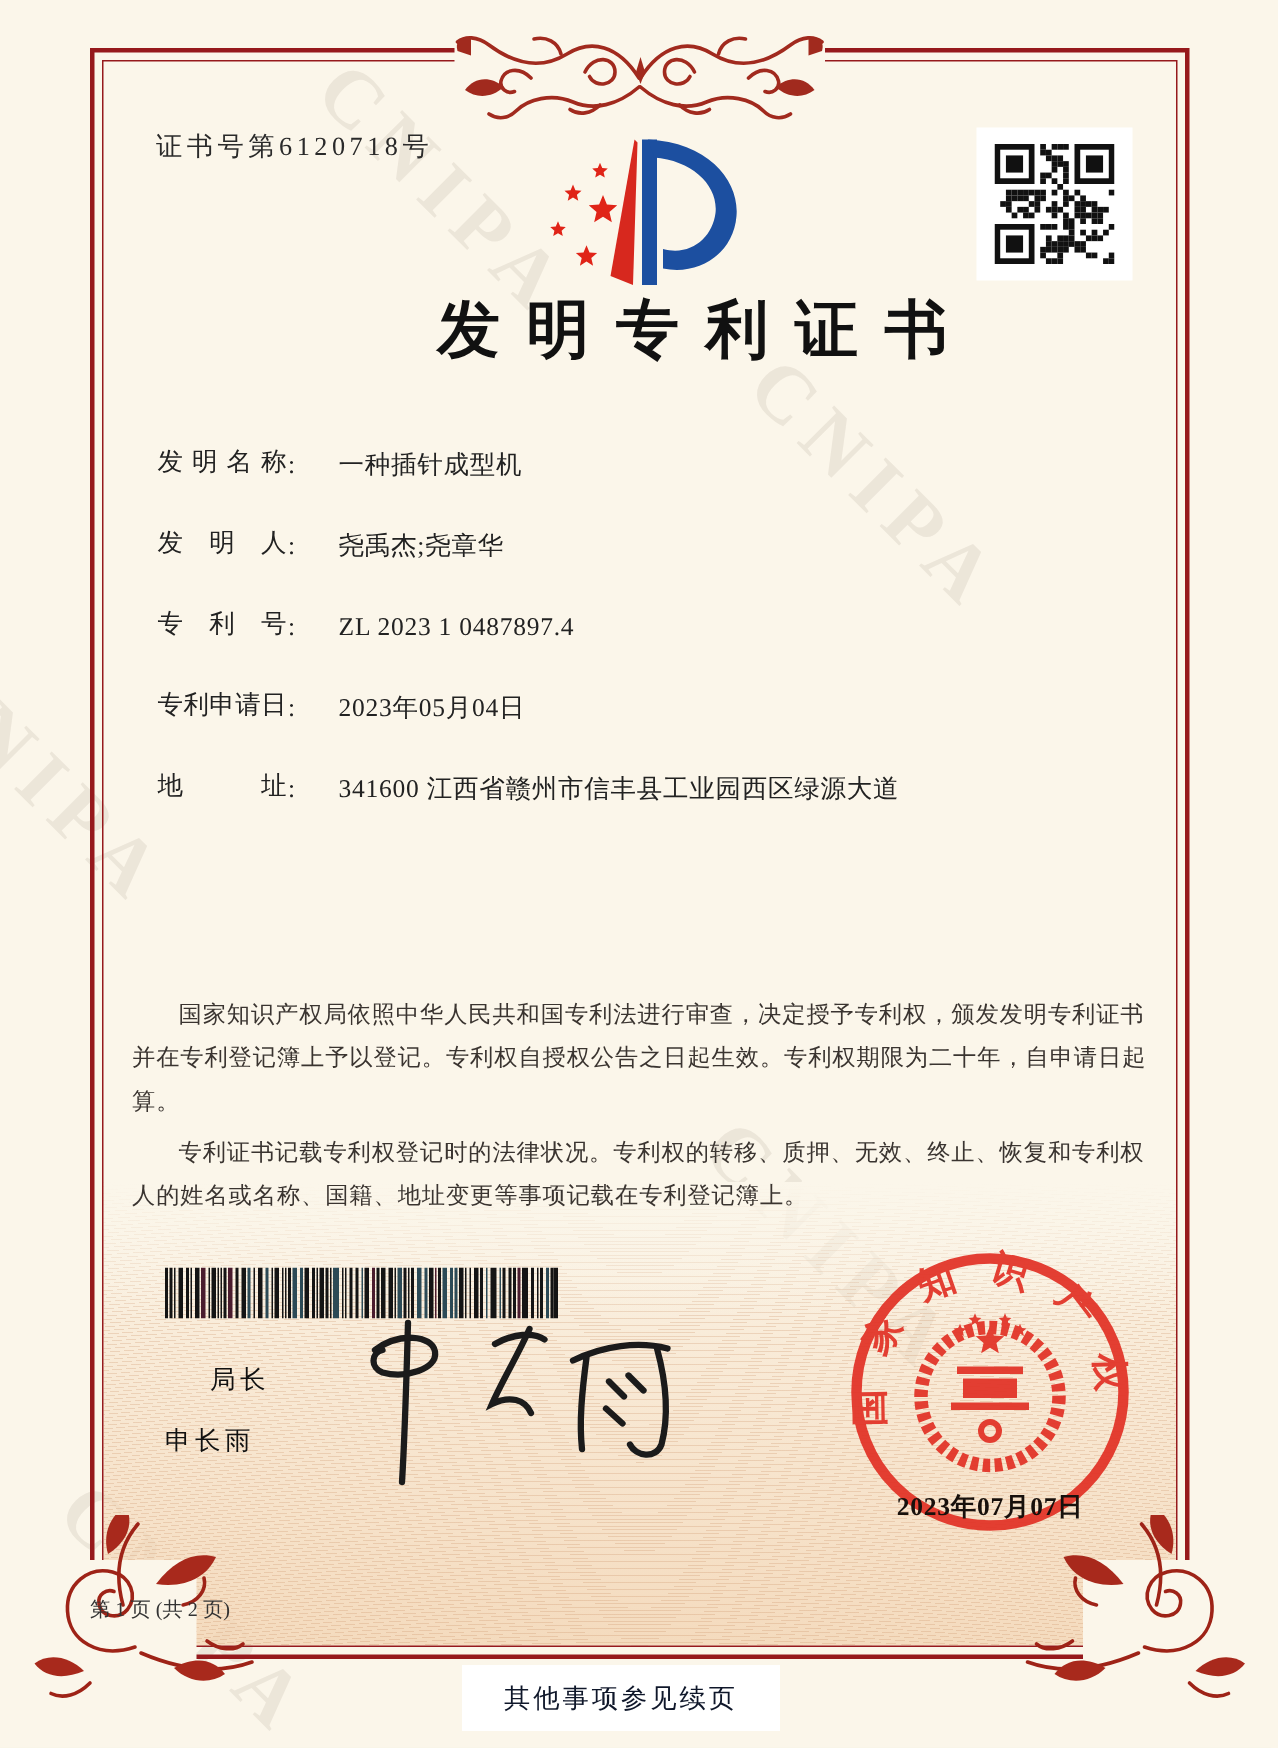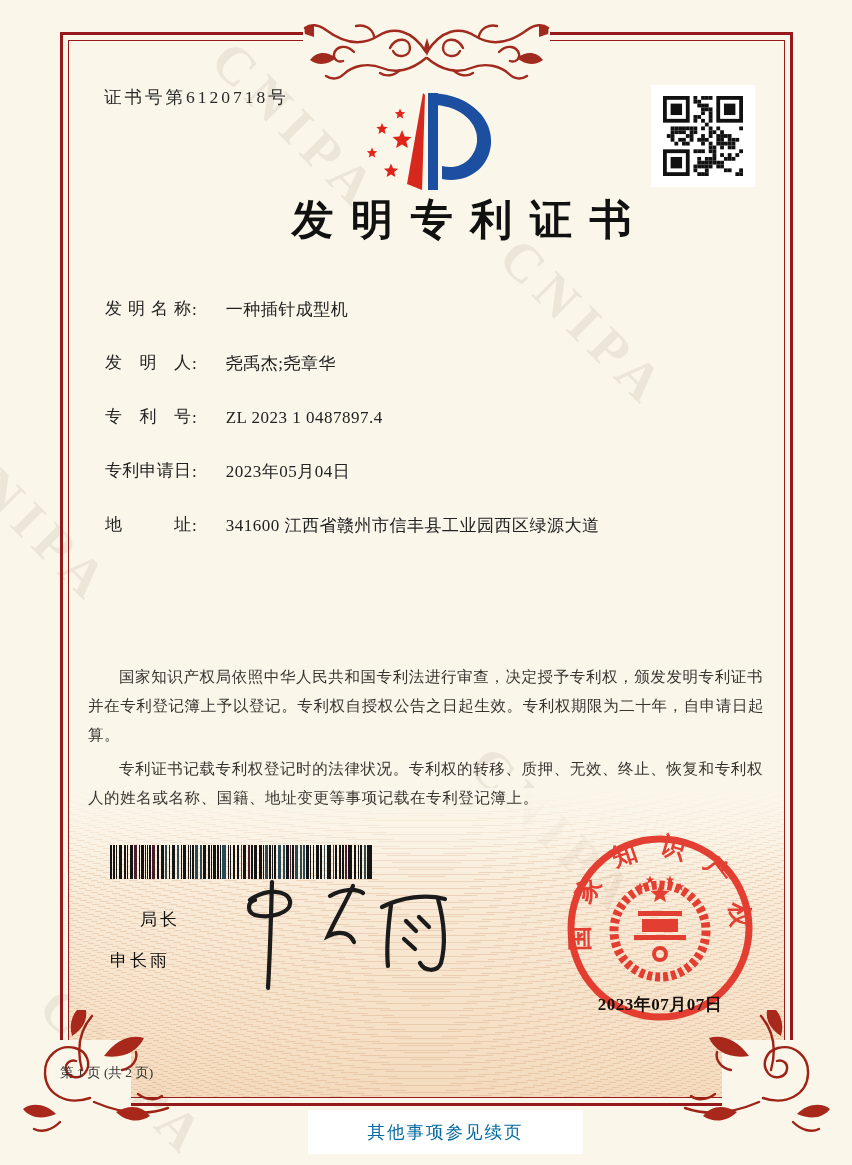--- a/index.html
+++ b/index.html
@@ -55,22 +55,22 @@
                 font-weight:500;color:#111;letter-spacing:3px;z-index:6;margin-left:30px;}
   .signer-name{position:absolute;left:110px;top:949px;font-family:"Liberation Sans",sans-serif;font-size:17px;
                font-weight:500;color:#111;letter-spacing:3px;z-index:6;}
   .signature{position:absolute;left:210px;top:876px;z-index:7;}
 
   .seal{position:absolute;left:563px;top:831px;width:194px;height:194px;z-index:7;opacity:0.93;}
   .seal-date{position:absolute;left:563px;top:993px;width:194px;text-align:center;font-size:17px;font-weight:bold;
              color:#17100c;letter-spacing:0.5px;z-index:8;}
 
   .page-num{position:absolute;left:60px;top:1064px;width:733px;font-size:13.5px;color:#333;z-index:6;}
-  .note-box{position:absolute;left:308px;top:1110px;width:275px;height:44px;background:#ffffff;z-index:6;
-            display:flex;align-items:center;justify-content:center;font-size:17.5px;color:#0369a1;letter-spacing:2px;}
+  .note-box{position:absolute;left:308px;top:1110px;width:212px;height:44px;background:#ffffff;z-index:6;
+            display:flex;align-items:center;justify-content:center;font-size:17.5px;color:#0f172a;letter-spacing:2px;}
 </style>
 </head>
 <body>
 
 <div class="page">
 
   <div class="wm" style="left:190px;top:95px;">CNIPA</div>
   <div class="wm" style="left:478px;top:292px;">CNIPA</div>
   <div class="wm" style="left:-78px;top:488px;">CNIPA</div>
   <div class="wm" style="left:448px;top:800px;">CNIPA</div>

